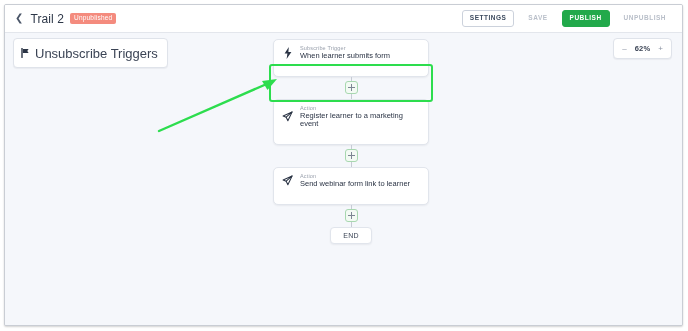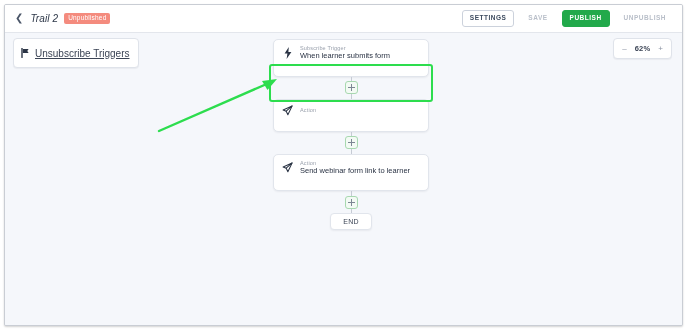--- a/index.html
+++ b/index.html
@@ -33,21 +33,21 @@
     border-bottom: 1px solid #e3e6ec;
     display: flex; align-items: center;
     padding: 0 8px 0 9px;
   }
   .hleft { display: flex; align-items: center; gap: 6px; }
   .back-chevron {
     font-size: 10px; color: #4a5568; line-height: 1;
     cursor: pointer; padding: 1px 1px 2px 1px;
   }
   .trail-title {
-    font-size: 10px; color: #2d3748; letter-spacing: .1px; font-style: italic;
+    font-size: 12px; color: #2d3748; letter-spacing: .1px;
   }
   .badge-unpublished {
     font-size: 6.5px; color: #ffffff; background: #f48b7e;
     border-radius: 2px; padding: 2px 4px 2px 4px;
     letter-spacing: .2px; line-height: 1;
   }
   .hright {
     margin-left: auto; display: flex; align-items: center; gap: 6px;
   }
   .btn {
@@ -69,21 +69,21 @@
   }
 
   .unsub-chip {
     position: absolute; left: 8px; top: 5px;
     display: flex; align-items: center; gap: 5px;
     background: #ffffff; border: 1px solid #dfe3ea;
     border-radius: 4px; padding: 5px 9px 5px 7px;
     box-shadow: 0 1px 1px rgba(16,24,40,.05);
     cursor: pointer;
   }
-  .unsub-chip .lbl { font-size: 10px; color: #3b4455; text-decoration: underline; }
+  .unsub-chip .lbl { font-size: 13px; color: #3b4455; }
 
   .zoom-ctl {
     position: absolute; right: 10px; top: 5px;
     display: flex; align-items: center; gap: 8px;
     background: #ffffff; border: 1px solid #dfe3ea;
     border-radius: 4px; padding: 5px 8px;
     box-shadow: 0 1px 1px rgba(16,24,40,.05);
   }
   .zoom-ctl .zbtn { font-size: 8px; color: #8b93a3; cursor: pointer; line-height: 1; }
   .zoom-ctl .zval { font-size: 7.5px; color: #3b4455; font-weight: bold; letter-spacing:.2px; }
@@ -213,20 +213,21 @@
 
         <div class="node">
           <span class="ico">
             <svg width="11" height="11" viewBox="0 0 12 12">
               <path d="M11 1 L1.2 5.4 L4.6 6.8 L6.4 10.6 Z" fill="none" stroke="#2b3445" stroke-width="1.1" stroke-linejoin="round"></path>
               <path d="M11 1 L4.6 6.8" fill="none" stroke="#2b3445" stroke-width="1.1" stroke-linecap="round"></path>
             </svg>
           </span>
           <span class="txt">
             <span class="kicker">Action</span>
+            <span class="title">Register learner to a marketing event</span>
           </span>
         </div>
 
         <div class="connector">
           <span class="plus"></span>
         </div>
 
         <div class="node">
           <span class="ico">
             <svg width="11" height="11" viewBox="0 0 12 12">

